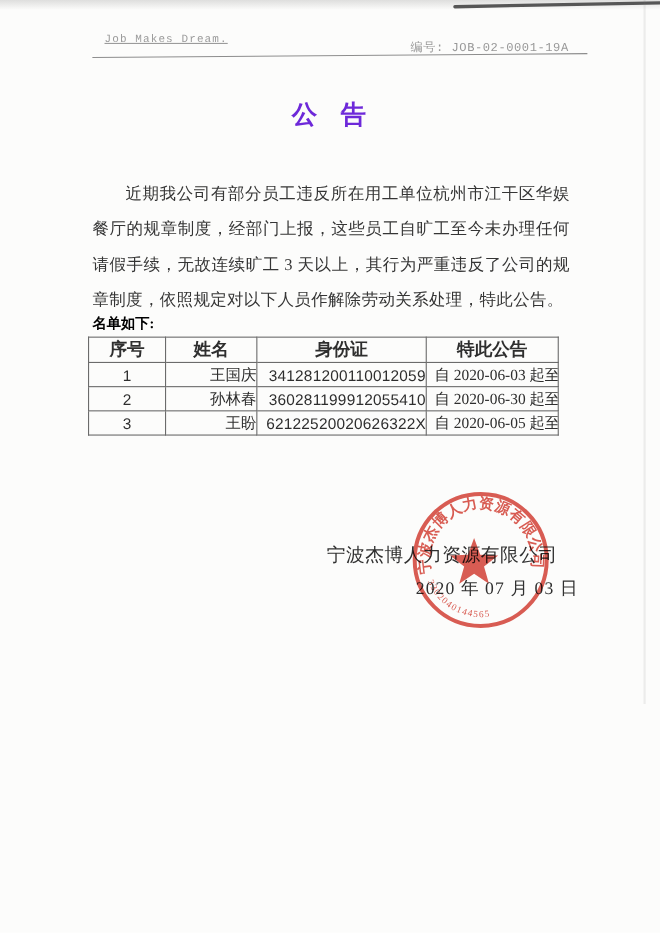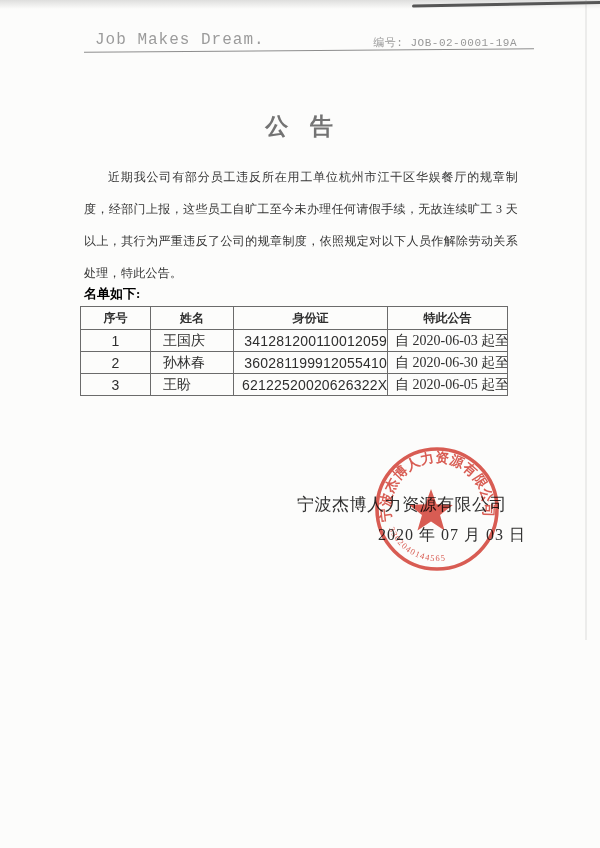--- a/index.html
+++ b/index.html
@@ -13,44 +13,44 @@
   
   .scan-top { position:absolute; left:0; top:0; width:600px; height:9px;
     background:linear-gradient(180deg,#dededd,rgba(252,252,251,0)); }
   .scan-topline { position:absolute; left:412px; top:1px; width:190px; height:3px;
     background:#565656; transform:rotate(-1.1deg); transform-origin:right center; border-radius:2px; }
   .scan-right { position:absolute; left:585px; top:0; width:2px; height:640px;
     background:rgba(120,120,120,0.12); }
 
   
   .slogan { position:absolute; left:95px; top:31px; font-family:"Liberation Mono","DejaVu Sans Mono",monospace;
-    font-size:16px; color:#9b9b9b; letter-spacing:1px; }
+    font-size:10px; color:#9b9b9b; letter-spacing:1px;text-decoration:underline; }
   .doc-no { position:absolute; right:83px; top:35px; font-family:"Liberation Mono","DejaVu Sans Mono",monospace;
     font-size:11px; color:#989898; letter-spacing:0.5px; }
   .header-rule { position:absolute; left:84px; top:50px; width:450px; height:1.3px;
     background:#8d8d8d; transform:rotate(-0.45deg); }
 
   
-  .title { position:absolute; left:0; top:111px; width:100%; text-align:center;
-    font-size:23px; font-weight:600; letter-spacing:2px; word-spacing:12px; color:#737373; }
+  .title { position:absolute; left:0; top:89px; width:100%; text-align:center;
+    font-size:23px; font-weight:600; letter-spacing:2px; word-spacing:12px; color:#6d28d9; }
 
   
   .body-text { position:absolute; left:84px; top:161px; width:434px;
-    font-size:12px; line-height:32px; text-align:justify; text-indent:2em;
+    font-size:15px; line-height:32px; text-align:justify; text-indent:2em;
     color:#353535; letter-spacing:0.3px; }
 
   .list-label { position:absolute; left:84px; top:285px; font-size:13px; font-weight:bold; color:#000000; }
 
   
   .roster { position:absolute; left:80px; top:306px; width:427px; border-collapse:collapse; table-layout:fixed; }
   .roster td, .roster th { border:1px solid #6b6b6b; overflow:hidden; white-space:nowrap; }
-  .roster th { height:23px; font-size:12px; font-weight:bold; color:#2e2e2e; text-align:center; }
+  .roster th { height:23px; font-size:16px; font-weight:bold; color:#2e2e2e; text-align:center; }
   .roster td { height:22px; font-size:14px; color:#2e2e2e; }
   .cell-seq { text-align:center; font-family:"Liberation Sans","DejaVu Sans",sans-serif; font-size:13.5px; }
-  .cell-name { text-align:left;padding-left:12px; }
+  .cell-name { text-align:right;padding-left:12px; }
   .cell-id { text-align:right; padding-left:8px; font-family:Liberation Sans, sans-serif; font-size:14.5px; letter-spacing:0.2px; }
   .cell-dur { text-align:left; padding-left:7px; font-size:13.5px; }
 
   
   .sig-company { position:absolute; left:297px; top:493px; font-size:17px; color:#303030; letter-spacing:0.5px; }
   .sig-date { position:absolute; left:378px; top:525px; font-size:16px; color:#303030; letter-spacing:1px; }
 
   
   .stamp { position:absolute; left:368px; top:444px; width:140px; height:132px;
     mix-blend-mode:multiply; opacity:0.87; }

